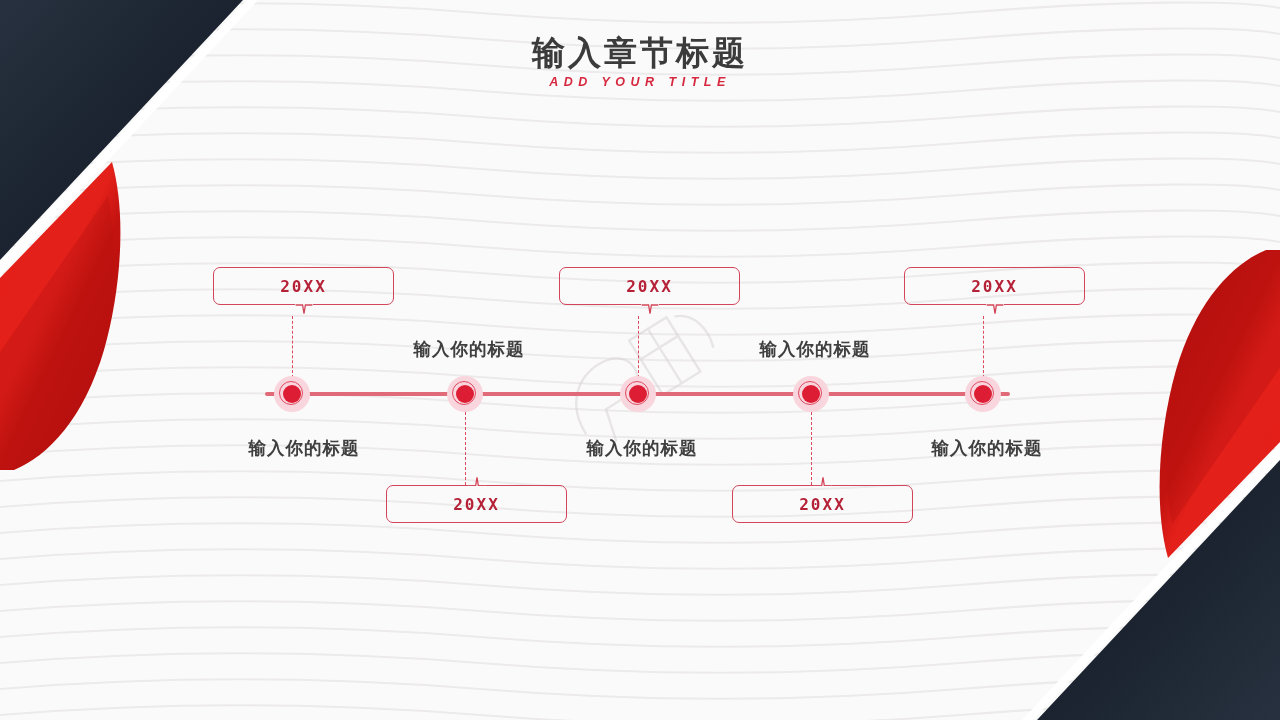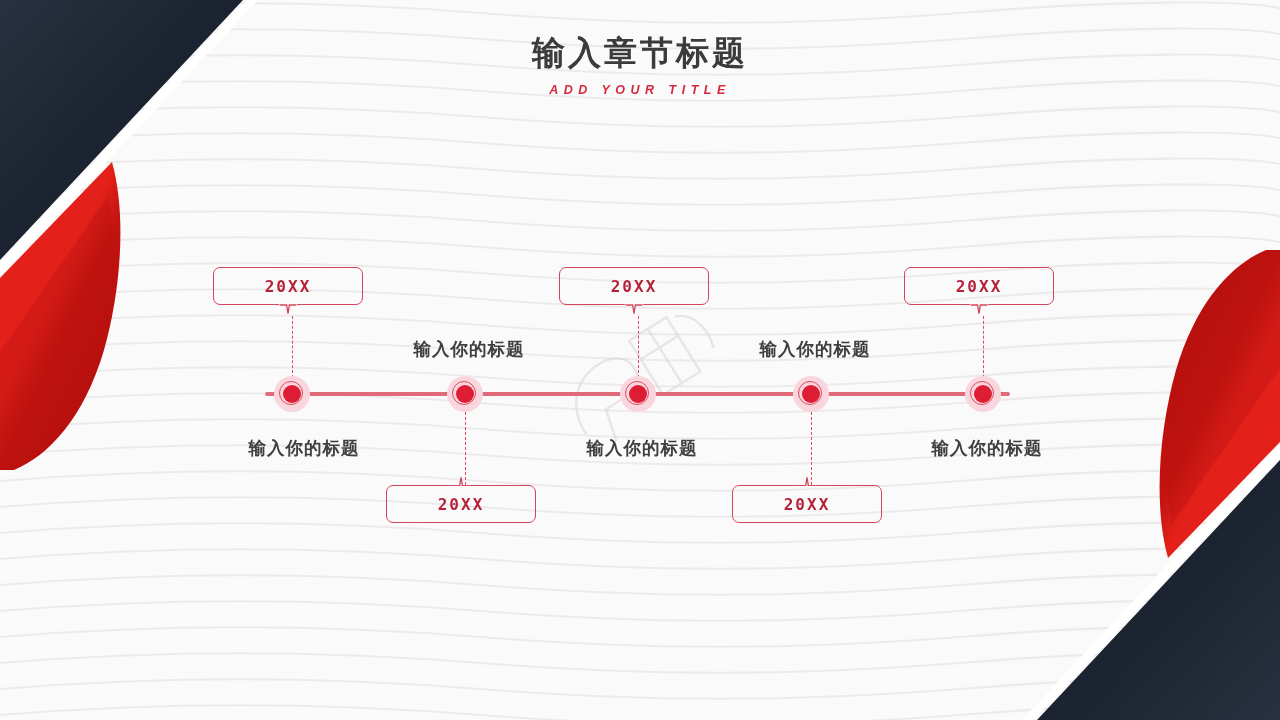--- a/index.html
+++ b/index.html
@@ -58,21 +58,21 @@
   .title {
     font-size: 33px;
     font-weight: 700;
     color: #3b3b3b;
     letter-spacing: 3px;
     line-height: 1.25;
     margin: 0;
     font-family: "DejaVu Sans", "Liberation Sans", sans-serif;
   }
   .subtitle {
-    margin: 10px 0 0 0;
+    margin: 2px 0 0 0;
     font-size: 12.5px;
     font-weight: 700;
     font-style: italic;
     letter-spacing: 5.5px;
     color: #d6293f;
     font-family: "Liberation Sans", sans-serif;
   }
 
   
   .timeline-area {
@@ -122,21 +122,21 @@
   
   .connector {
     position: absolute;
     width: 0;
     border-left: 1.6px dashed #dd4a5e;
   }
 
   
   .callout {
     position: absolute;
-    width: 150px;
+    width: 181px;
     height: 38px;
     box-sizing: border-box;
     border: 1.3px solid #d3455a;
     border-radius: 7px;
     background: transparent;
     display: flex;
     align-items: center;
     justify-content: center;
   }
   .callout .year {

